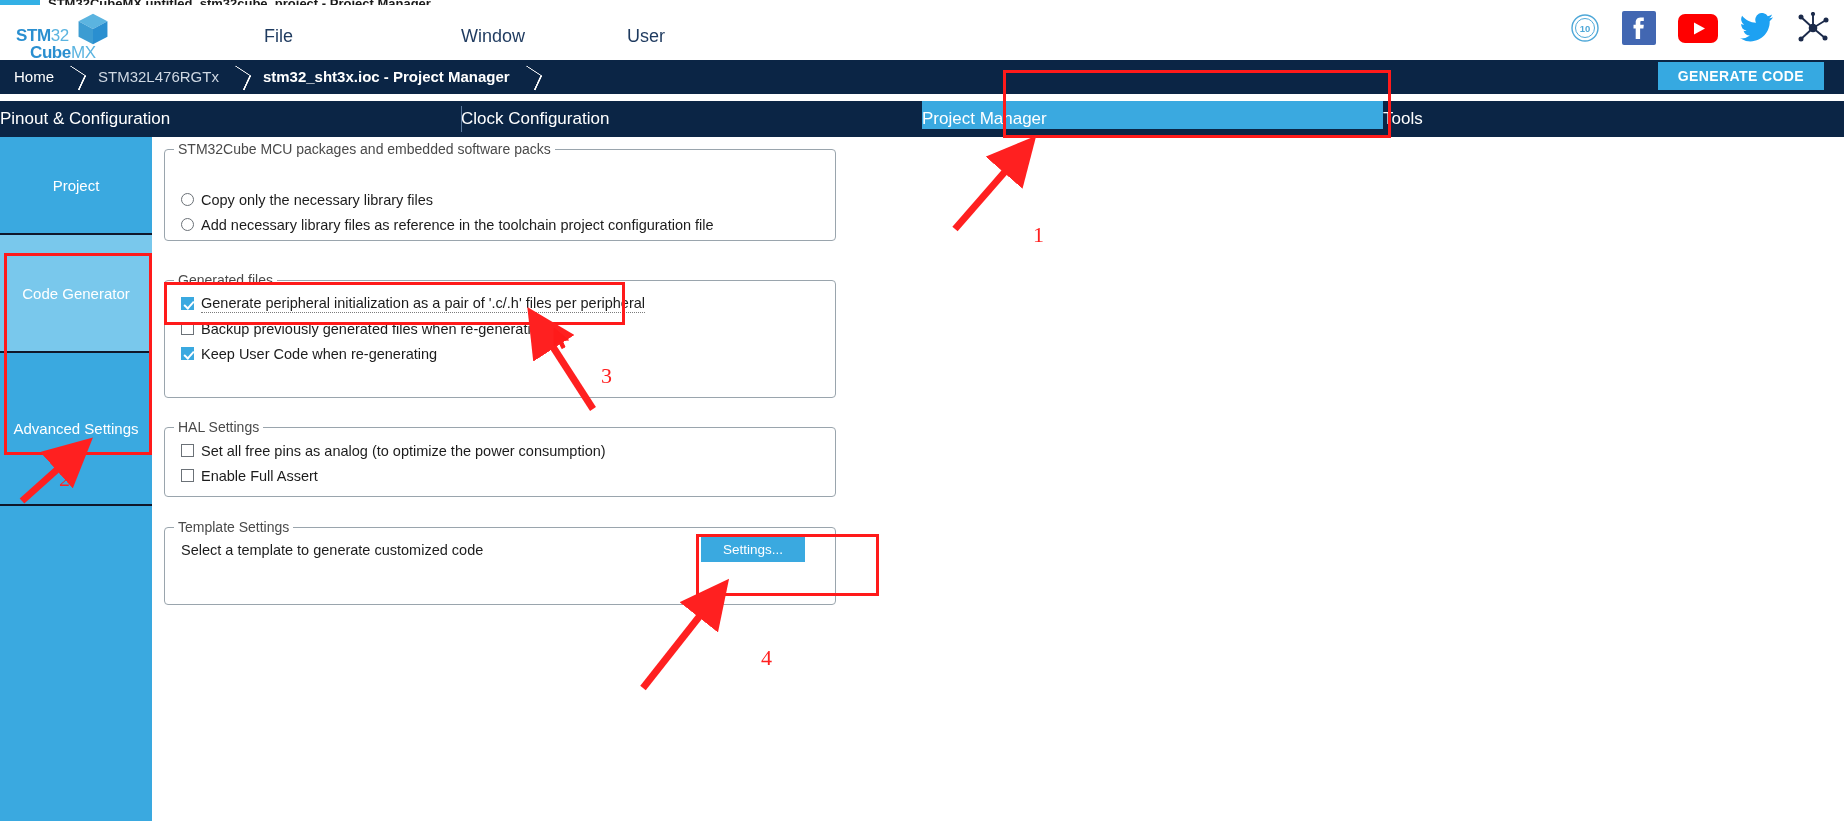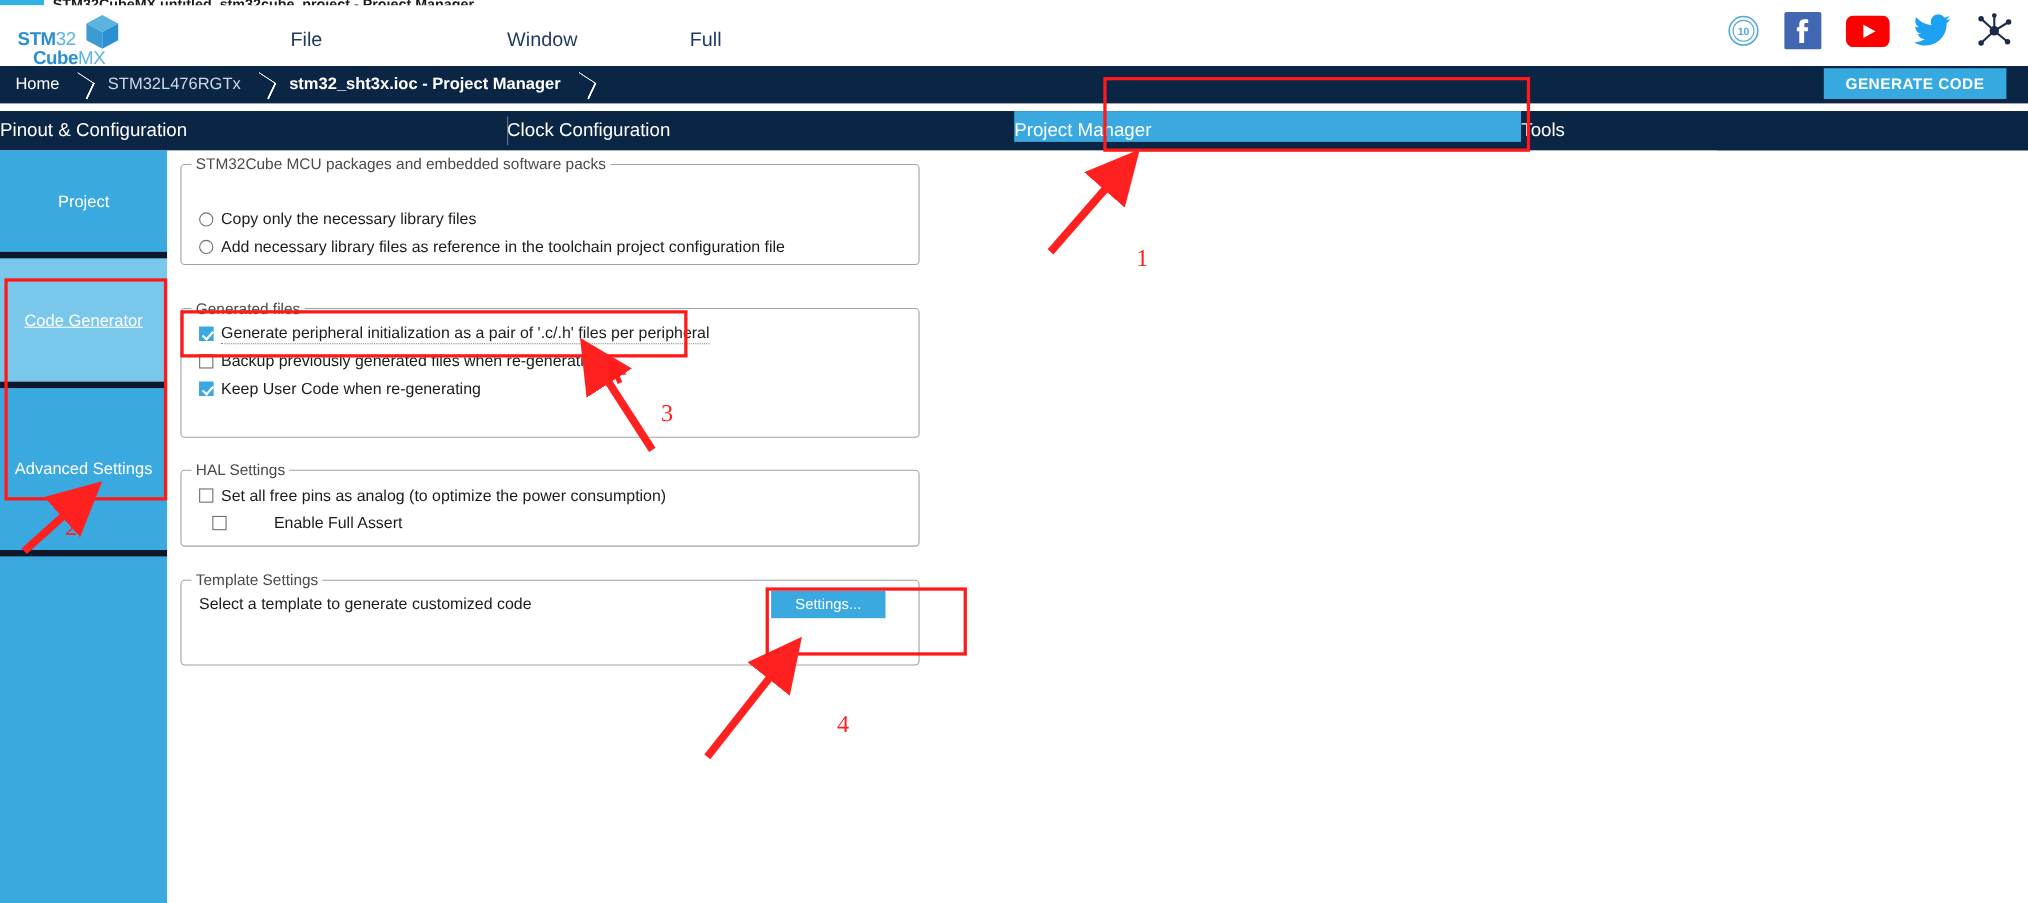--- a/index.html
+++ b/index.html
@@ -213,25 +213,25 @@
   }
   .side-item {
     width: 152px;
     color: #ffffff;
     font-size: 15px;
     text-align: center;
     display: flex;
     align-items: center;
     justify-content: center;
     cursor: pointer;
-    border-bottom: 6px solid #0f172a;
+    border-bottom: 2px solid #0f172a;
     background: #3aa9e0;
   }
   .side-item.si-project   { height: 98px; }
-  .side-item.si-codegen   { height: 118px; background: #79c8ec; text-decoration: underline; }
+  .side-item.si-codegen   { height: 118px; background: #79c8ec; }
   .side-item.si-advanced  { height: 153px; }
   .side-item.si-blank     { height: 310px; border-bottom: none; cursor: default; }
 
   
   .content {
     position: absolute;
     left: 152px; top: 0;
     width: 1409px;
     height: 684px;
     background: #ffffff;
@@ -374,21 +374,21 @@
       </svg>
       <div class="logo-line1">STM<span class="thin">32</span></div>
       <div class="logo-line2">Cube<span class="thin">MX</span></div>
     </div>
 
     <div class="menu-items">
       <div class="menu-item">File</div>
       <div class="menu-gap1"></div>
       <div class="menu-item">Window</div>
       <div class="menu-gap2"></div>
-      <div class="menu-item">Full</div>
+      <div class="menu-item">User</div>
     </div>
 
     <div class="social-icons">
 
       <svg width="30" height="30" viewBox="0 0 30 30">
         <circle cx="15" cy="15" r="13" fill="none" stroke="#4fa8d8" stroke-width="1.4"></circle>
         <circle cx="15" cy="15" r="9.5" fill="none" stroke="#4fa8d8" stroke-width="1"></circle>
         <text x="15" y="19" font-size="9.5" font-family="Liberation Sans, sans-serif" font-weight="bold" fill="#4fa8d8" text-anchor="middle">10</text>
       </svg>
 
@@ -484,21 +484,21 @@
         </div>
       </div>
 
       <div class="groupbox" style="left:12px; top:290px; width:672px; height:70px;">
         <div class="gb-title">HAL Settings</div>
 
         <div class="row" style="position:absolute; left:16px; top:10px;">
           <span class="chk"></span>
           <span class="lbl">Set all free pins as analog (to optimize the power consumption)</span>
         </div>
-        <div class="row" style="position:absolute; left:28px; top:35px;gap:36px;">
+        <div class="row" style="position:absolute; left:16px; top:35px;">
           <span class="chk"></span>
           <span class="lbl">Enable Full Assert</span>
         </div>
       </div>
 
       <div class="groupbox" style="left:12px; top:390px; width:672px; height:78px;">
         <div class="gb-title">Template Settings</div>
 
         <div class="template-desc" style="left:16px; top:14px;">Select a template to generate customized code</div>
         <button class="settings-btn" style="left:536px; top:9px;">Settings...</button>

